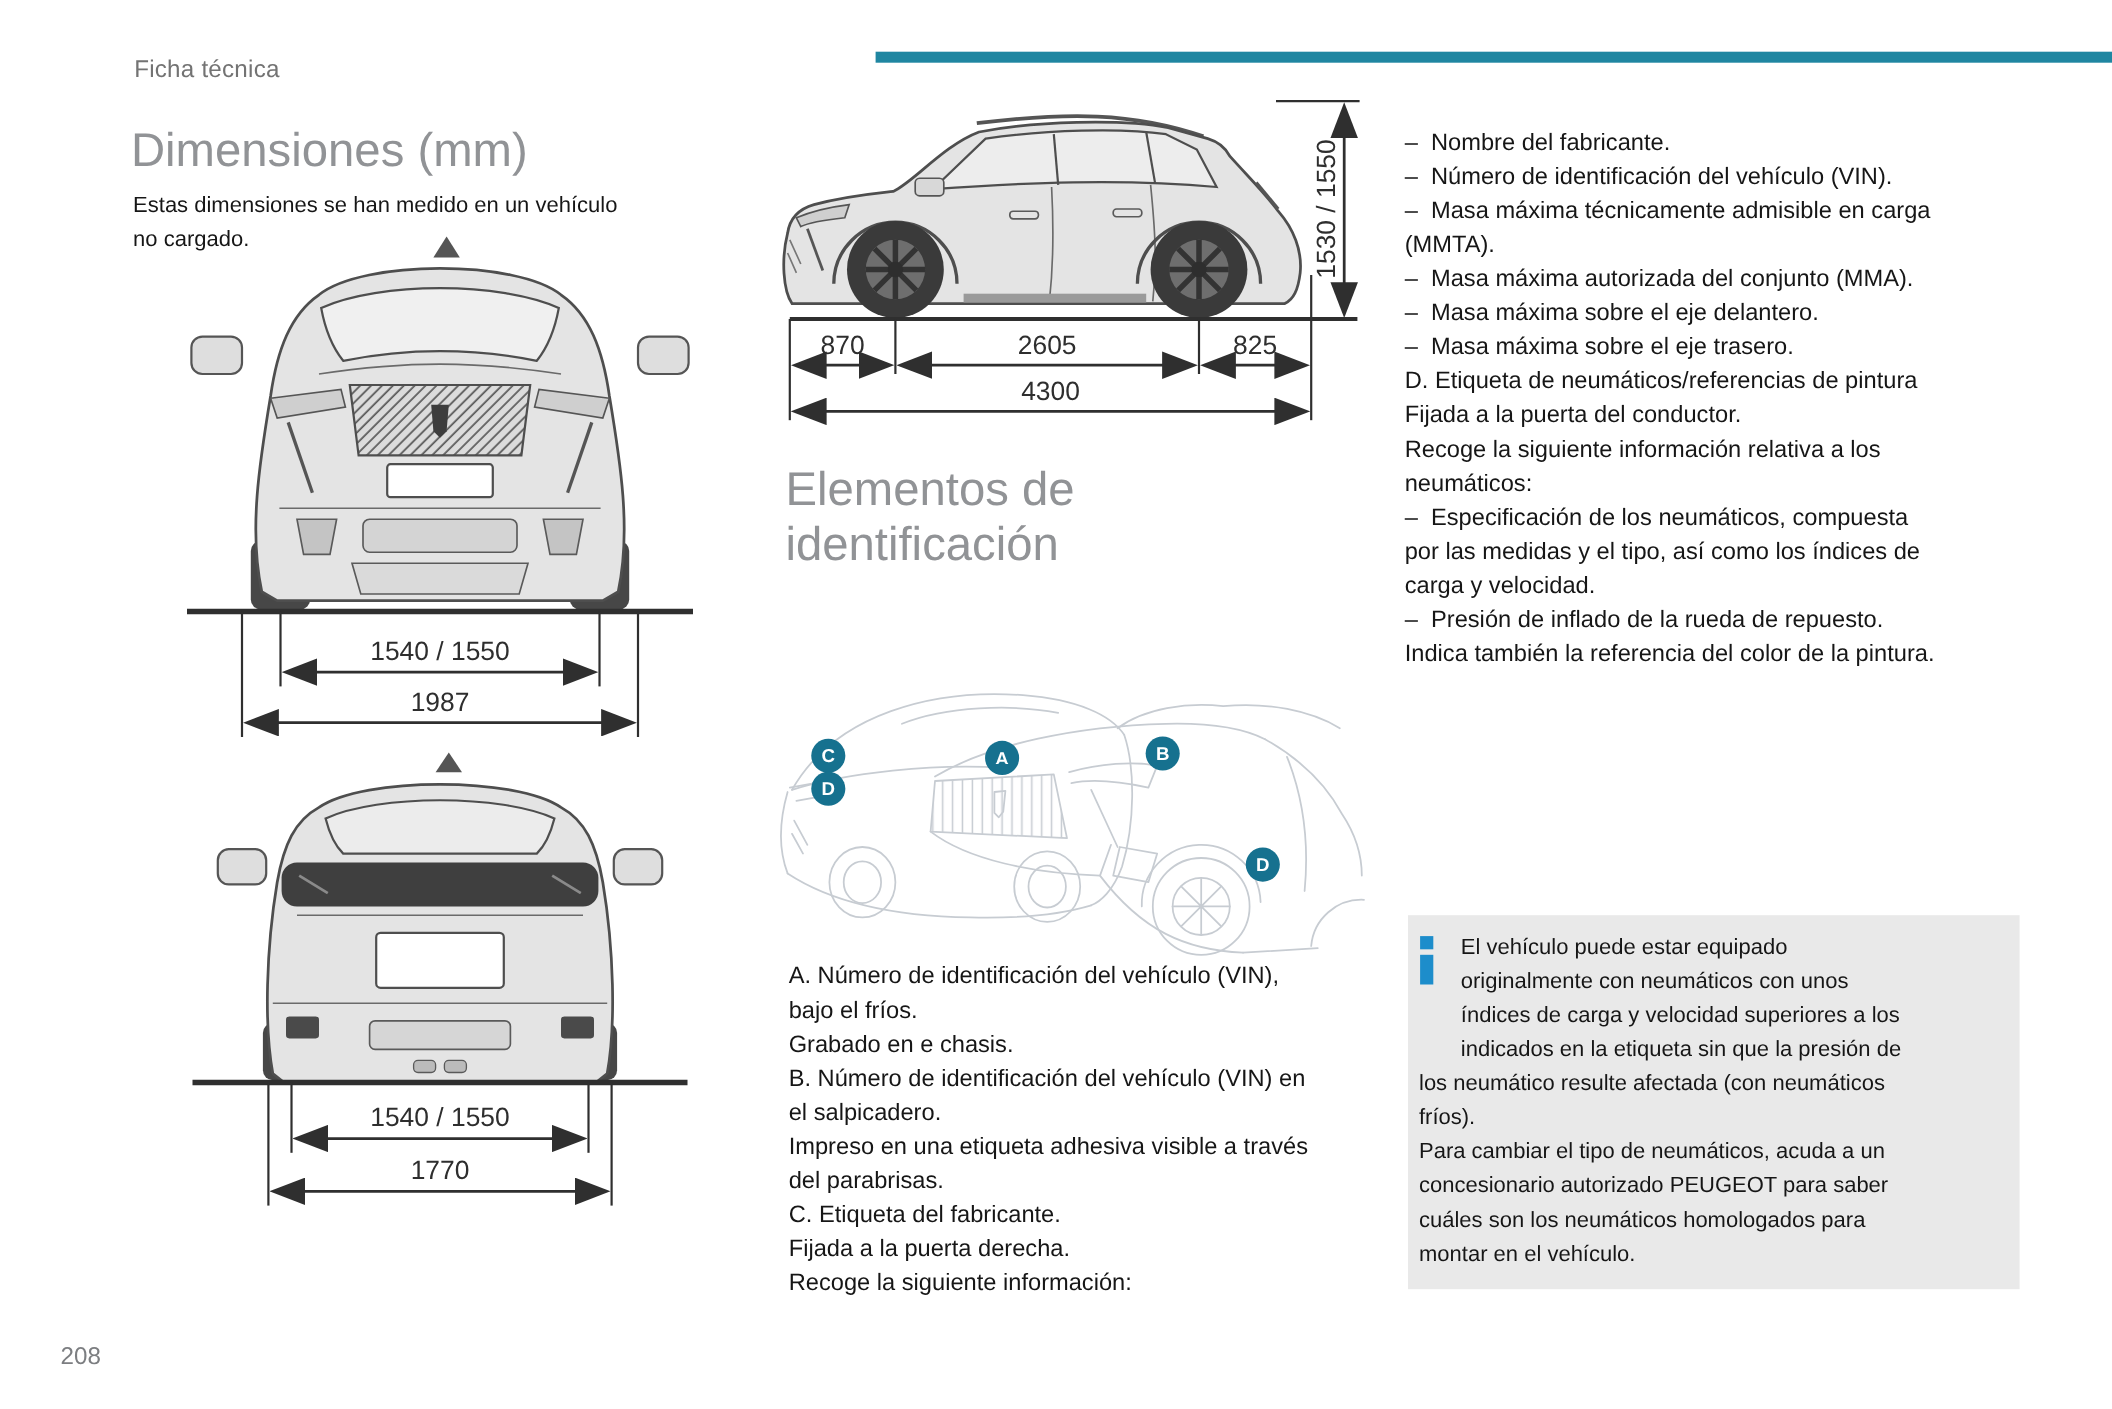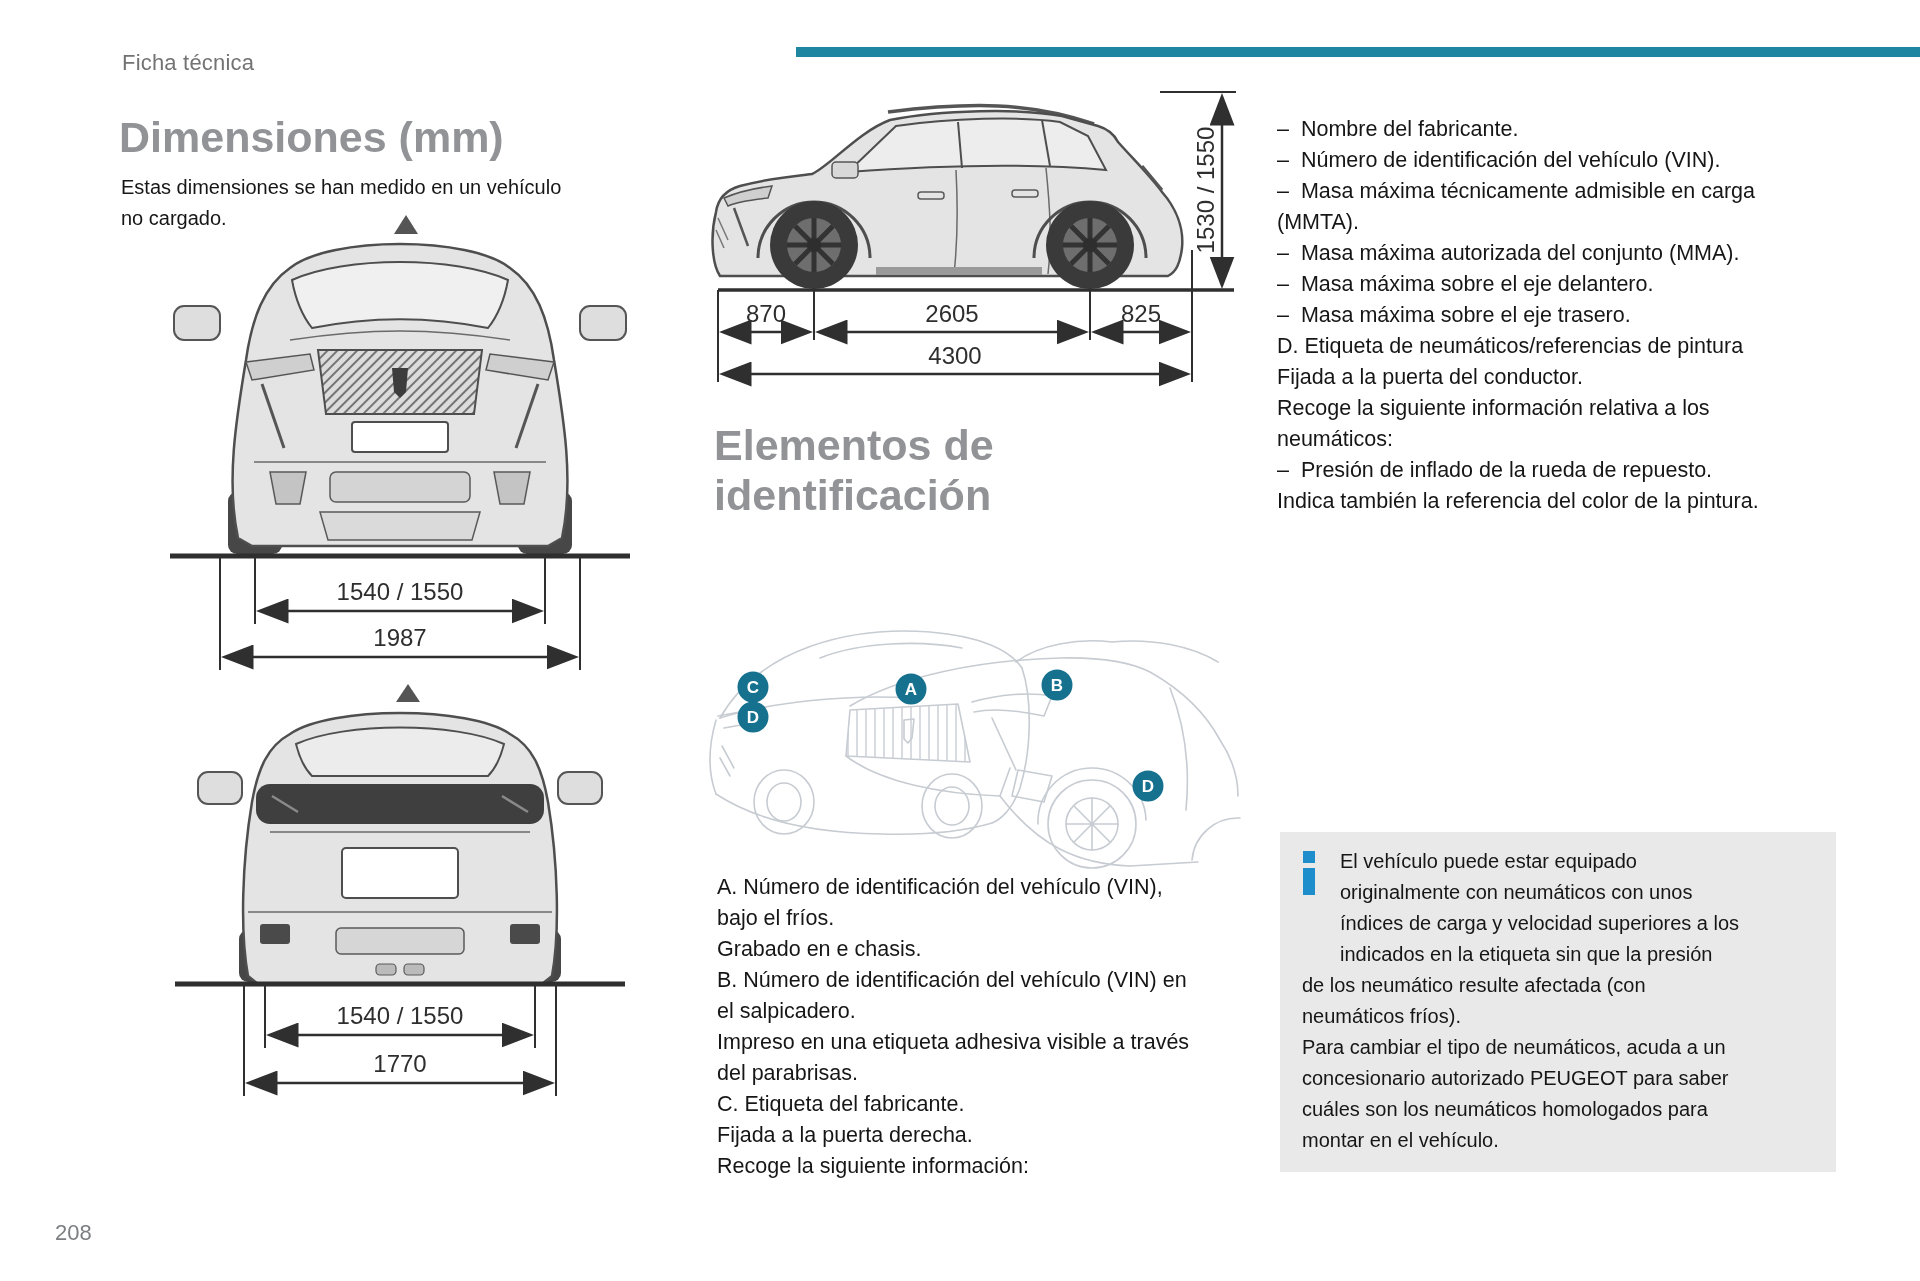--- a/index.html
+++ b/index.html
@@ -2,26 +2,26 @@
 <html><head>
 <meta charset="utf-8">
 <style>
   *{margin:0;padding:0;box-sizing:border-box}
   html,body{background:#ffffff}
   .page{position:relative;width:1920px;height:1281px;background:#fff;
         font-family:"Liberation Sans",sans-serif;color:#161616;overflow:hidden}
   .abs{position:absolute}
   .breadcrumb{font-size:22px;color:#737373;letter-spacing:.2px}
   .accent-bar{background:#1f86a1}
-  .h1{font-size:43px;line-height:50px;font-weight:700;color:#919396}
+  .h1{font-size:43px;line-height:50px;font-weight:400;color:#919396}
   .body{font-size:20px;line-height:31px;color:#161616}
   .txt-p,.txt-li,.txt-heading{font-size:21.5px;line-height:31px}
   .txt-heading{font-weight:400}
   .pagenum{font-size:22px;color:#7c7e81}
-  .info-box{background:#e9e9e9;padding:14px 96px 16px 22px}
+  .info-box{background:#e9e9e9;padding:14px 96px 16px 10px}
   .info-icon{float:left;width:38px;height:94px}
   .info-icon .dot{display:block;width:12px;height:12px;background:#1d8dcb;margin:5px 0 5px 1px}
   .info-icon .stem{display:block;width:12px;height:27px;background:#1d8dcb;margin-left:1px}
   svg{display:block;overflow:visible}
   svg text{font-family:"Liberation Sans",sans-serif}
   .dim{font-size:24px;fill:#2e2e2e}
   .badge-letter{font-size:17px;font-weight:700;fill:#ffffff}
 </style>
 </head>
 <body>
@@ -251,20 +251,21 @@
   <div class="abs" style="left:1277px;top:114px;width:487px">
       <div class="txt-li">–&nbsp;&nbsp;Nombre del fabricante.</div>
       <div class="txt-li">–&nbsp;&nbsp;Número de identificación del vehículo (VIN).</div>
       <div class="txt-li">–&nbsp;&nbsp;Masa máxima técnicamente admisible en carga (MMTA).</div>
       <div class="txt-li">–&nbsp;&nbsp;Masa máxima autorizada del conjunto (MMA).</div>
       <div class="txt-li">–&nbsp;&nbsp;Masa máxima sobre el eje delantero.</div>
       <div class="txt-li">–&nbsp;&nbsp;Masa máxima sobre el eje trasero.</div>
       <div class="txt-heading">D. Etiqueta de neumáticos/referencias de pintura</div>
       <div class="txt-p">Fijada a la puerta del conductor.</div>
       <div class="txt-p">Recoge la siguiente información relativa a los neumáticos:</div>
+      <div class="txt-li">–&nbsp;&nbsp;Especificación de los neumáticos, compuesta por las medidas y el tipo, así como los índices de carga y velocidad.</div>
       <div class="txt-li">–&nbsp;&nbsp;Presión de inflado de la rueda de repuesto.</div>
       <div class="txt-p">Indica también la referencia del color de la pintura.</div>
     </div>
 
   <div class="abs info-box" style="left:1280px;top:832px;width:556px;min-height:330px">
     <span class="info-icon">
       <span class="dot"></span>
       <span class="stem"></span>
     </span>
     <p class="body">El vehículo puede estar equipado originalmente con neumáticos con unos índices de carga y velocidad superiores a los indicados en la etiqueta sin que la presión de los neumático resulte afectada (con neumáticos fríos).</p>

